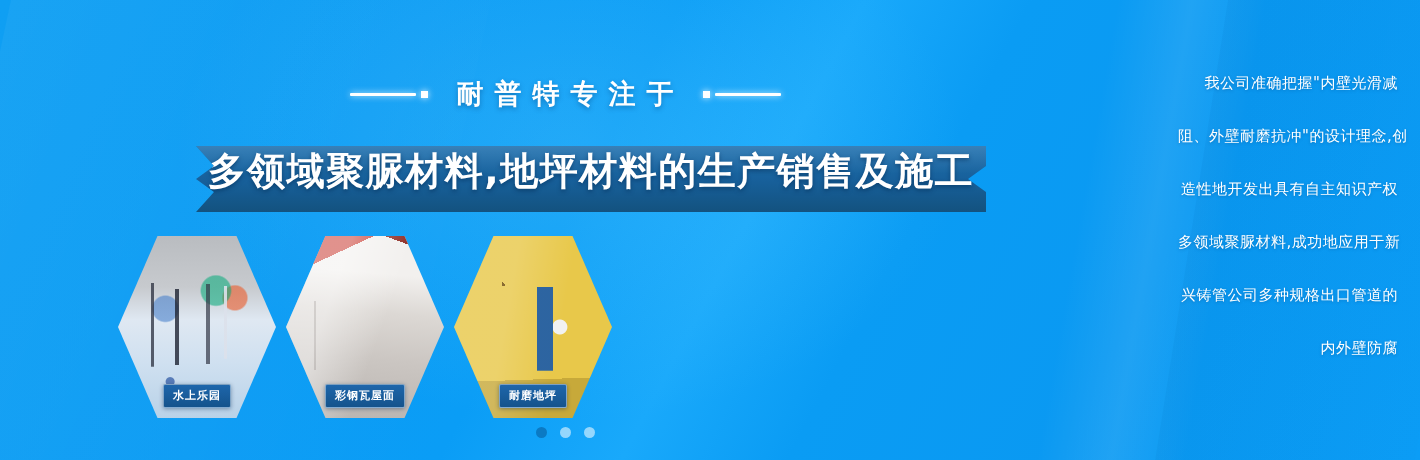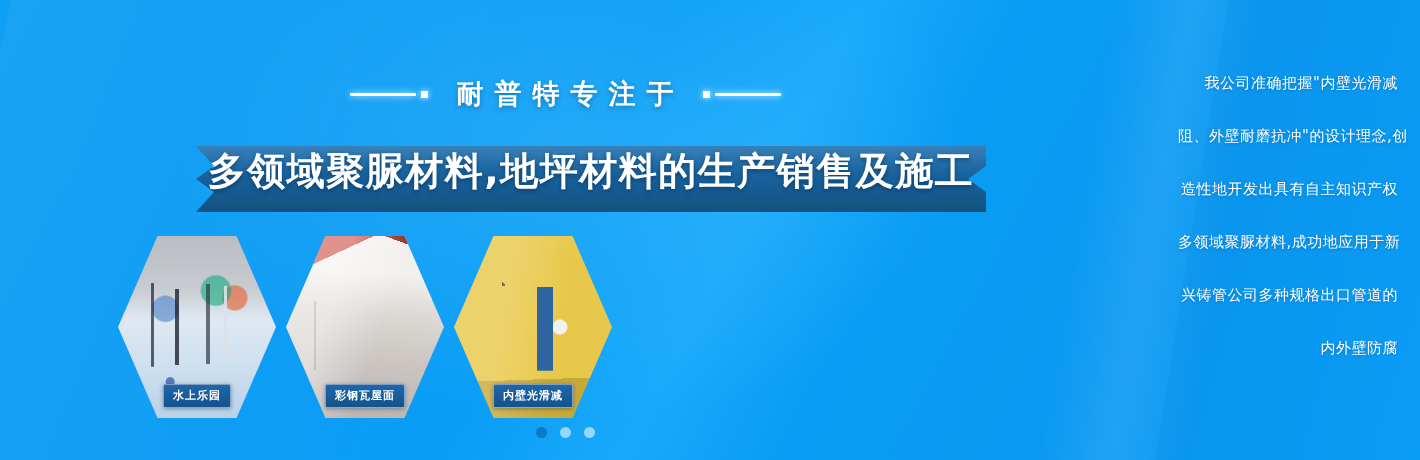--- a/index.html
+++ b/index.html
@@ -269,21 +269,21 @@
     <div class="hex">
       <div class="photo p-floor"></div>
       <div class="cap">彩钢瓦屋面</div>
     </div>
 
 
 
 
     <div class="hex">
       <div class="photo p-pipe"></div>
-      <div class="cap">内壁光滑减</div>
+      <div class="cap">耐磨地坪</div>
     </div>
 
   </div>
 
   <div class="right-copy">
     <div class="line">我公司准确把握"内壁光滑减</div>
     <div class="line">阻、外壁耐磨抗冲"的设计理念,创</div>
     <div class="line">造性地开发出具有自主知识产权</div>
     <div class="line">多领域聚脲材料,成功地应用于新</div>
     <div class="line">兴铸管公司多种规格出口管道的</div>

